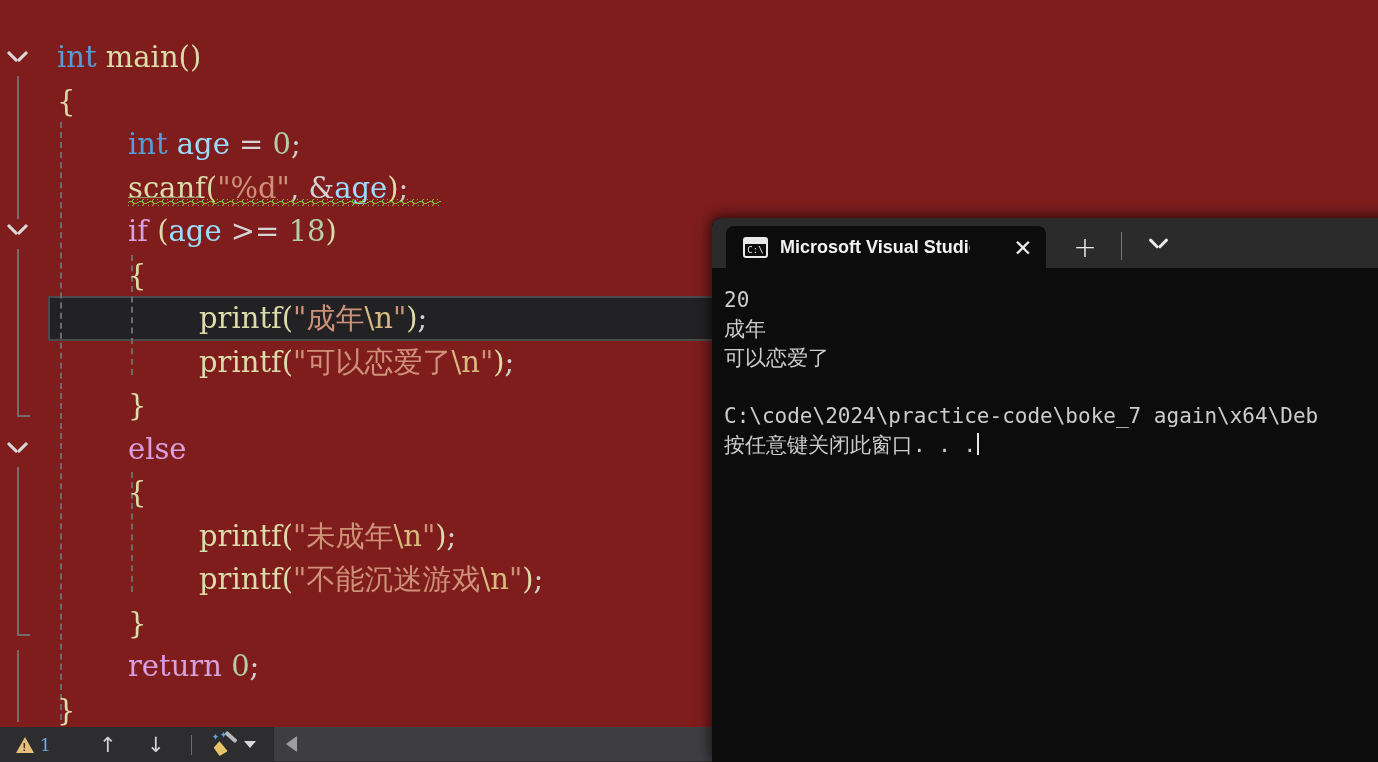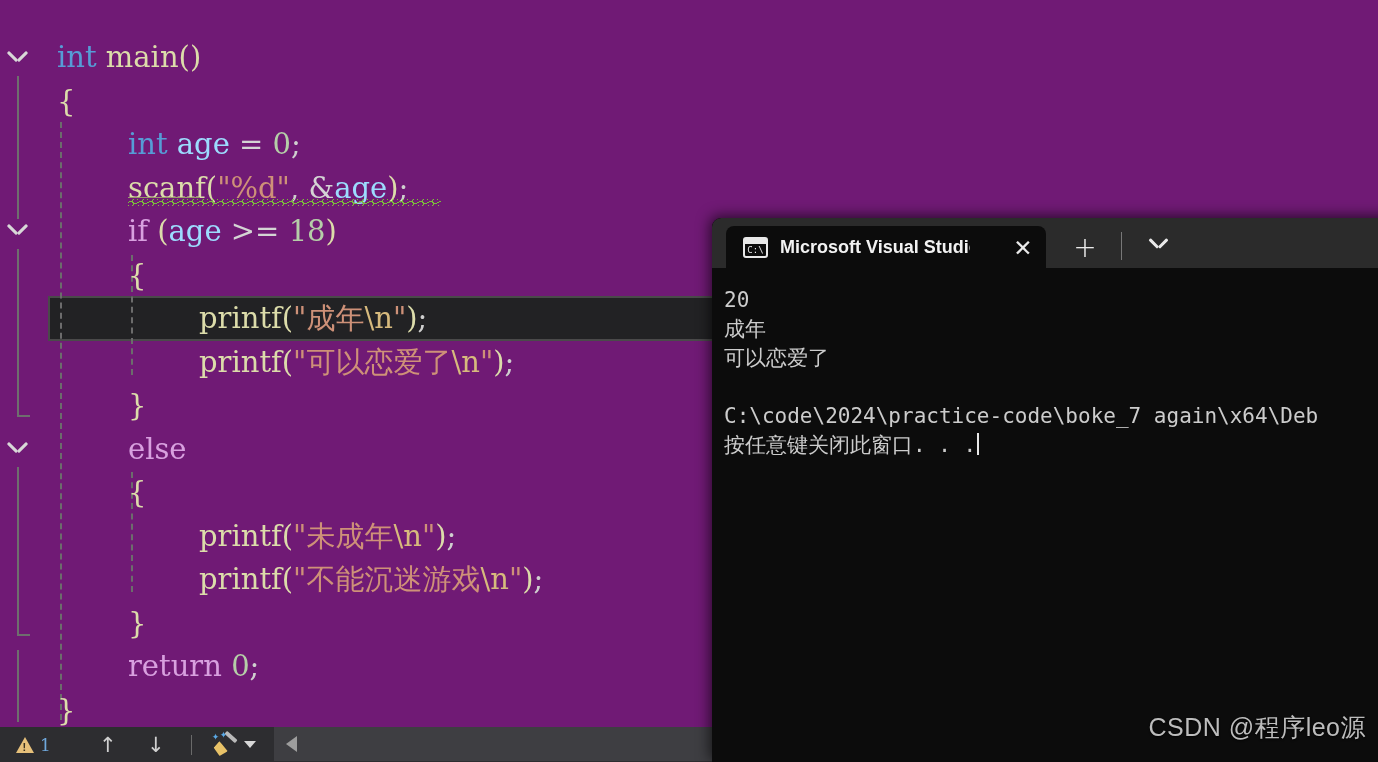--- a/index.html
+++ b/index.html
@@ -7,21 +7,21 @@
     width:1378px;height:762px;overflow:hidden;
     background:#1e1e1e;
     font-family:"Liberation Sans",sans-serif;
     -webkit-font-smoothing:antialiased;
   }
   #root{position:relative;width:1378px;height:762px;overflow:hidden;background:#1e1e1e;}
 
   
   .editor{
     position:absolute;left:0;top:0;width:1378px;height:727px;
-    background:#701a75;overflow:hidden;
+    background:#7f1d1d;overflow:hidden;
   }
   .code-layer{
     position:absolute;left:0;top:0;width:1378px;height:727px;
     font-family:"DejaVu Serif","Liberation Serif",serif;
     font-size:29px;line-height:43.5px;
     white-space:pre;
   }
   .ln{position:absolute;left:0;width:1378px;height:43.5px;}
   .txt{position:absolute;left:122px;top:0;}
 
@@ -259,15 +259,14 @@
     <div class="console-body" id="console-body">
         <div class="cline">20</div>
         <div class="cline">成年</div>
         <div class="cline">可以恋爱了</div>
         <div class="cline blank"></div>
         <div class="cline">C:\code\2024\practice-code\boke_7 again\x64\Deb</div>
         <div class="cline">按任意键关闭此窗口. . .<span class="ccursor"></span></div>
       </div>
   </div>
 
-  <div class="watermark">CSDN @程序leo源</div>
 
 </div>
 
 </body></html>

